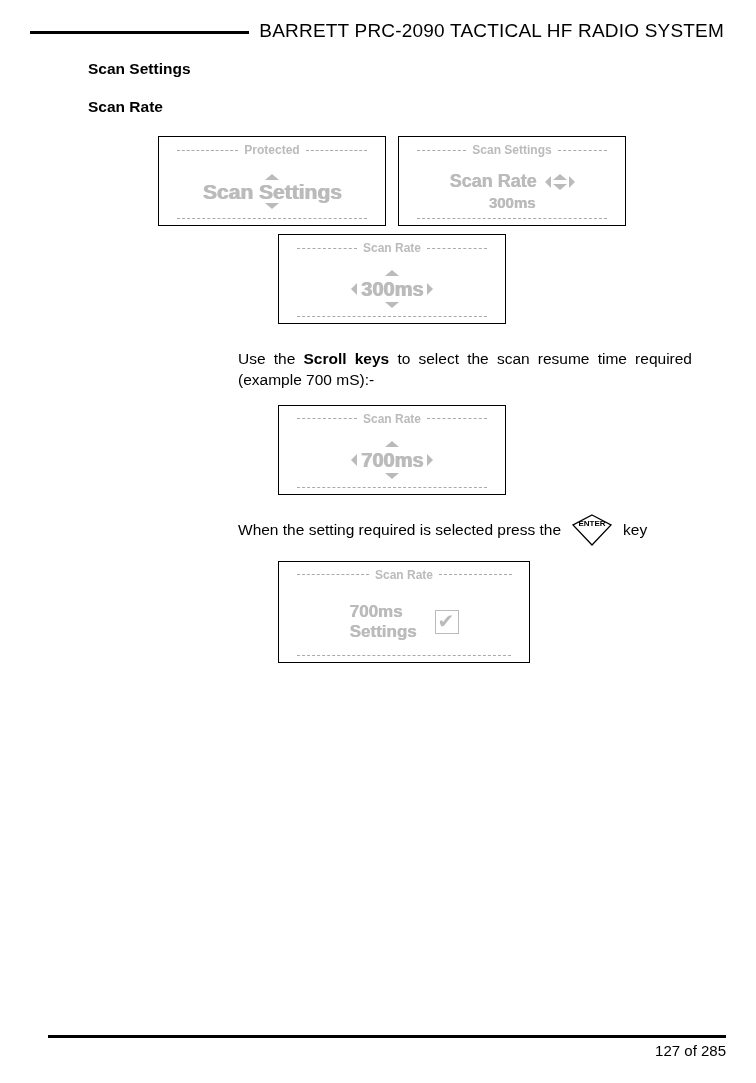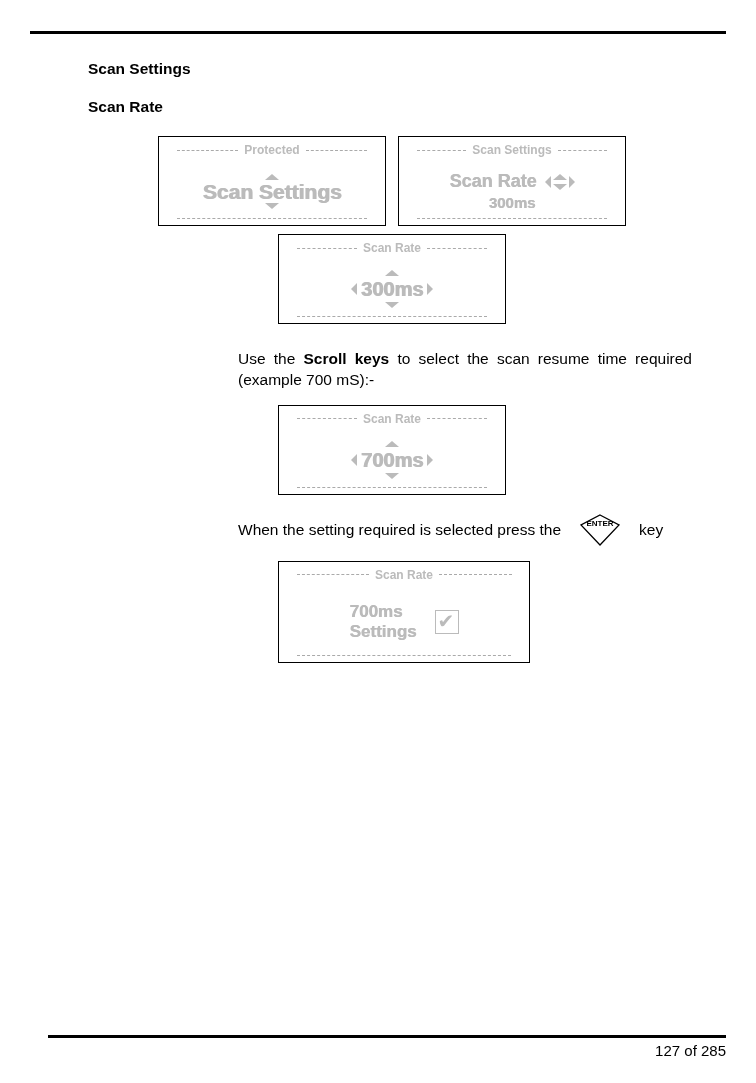--- a/index.html
+++ b/index.html
@@ -182,21 +182,21 @@
     text-align: justify;
     margin-top: 25px;
   }
   .para2 b { font-weight:bold; }
 
   .enter-line {
     display:flex;
     align-items:center;
     font-size:15.5px;
     margin-top:18px;
-    gap:18px;
+    gap:10px;
     flex-wrap:nowrap;
   }
   .enter-key {
     display:inline-flex;
     align-items:flex-start;
     justify-content:center;
   }
   .enter-key svg { display:block; }
   .enter-label {
     font-size:8px;
@@ -235,20 +235,21 @@
     height: 102px;
   }
 </style>
 </head>
 <body>
 
 <div class="page">
 
   <div class="header-rule-container">
     <div class="header-rule"></div>
+    <div class="header-title">BARRETT PRC-2090 TACTICAL HF RADIO SYSTEM</div>
   </div>
 
   <div class="content">
 
     <div class="h-bold">Scan Settings</div>
     <div class="h-bold">Scan Rate</div>
 
     <div class="lcd-row">
 
       <div class="lcd">

